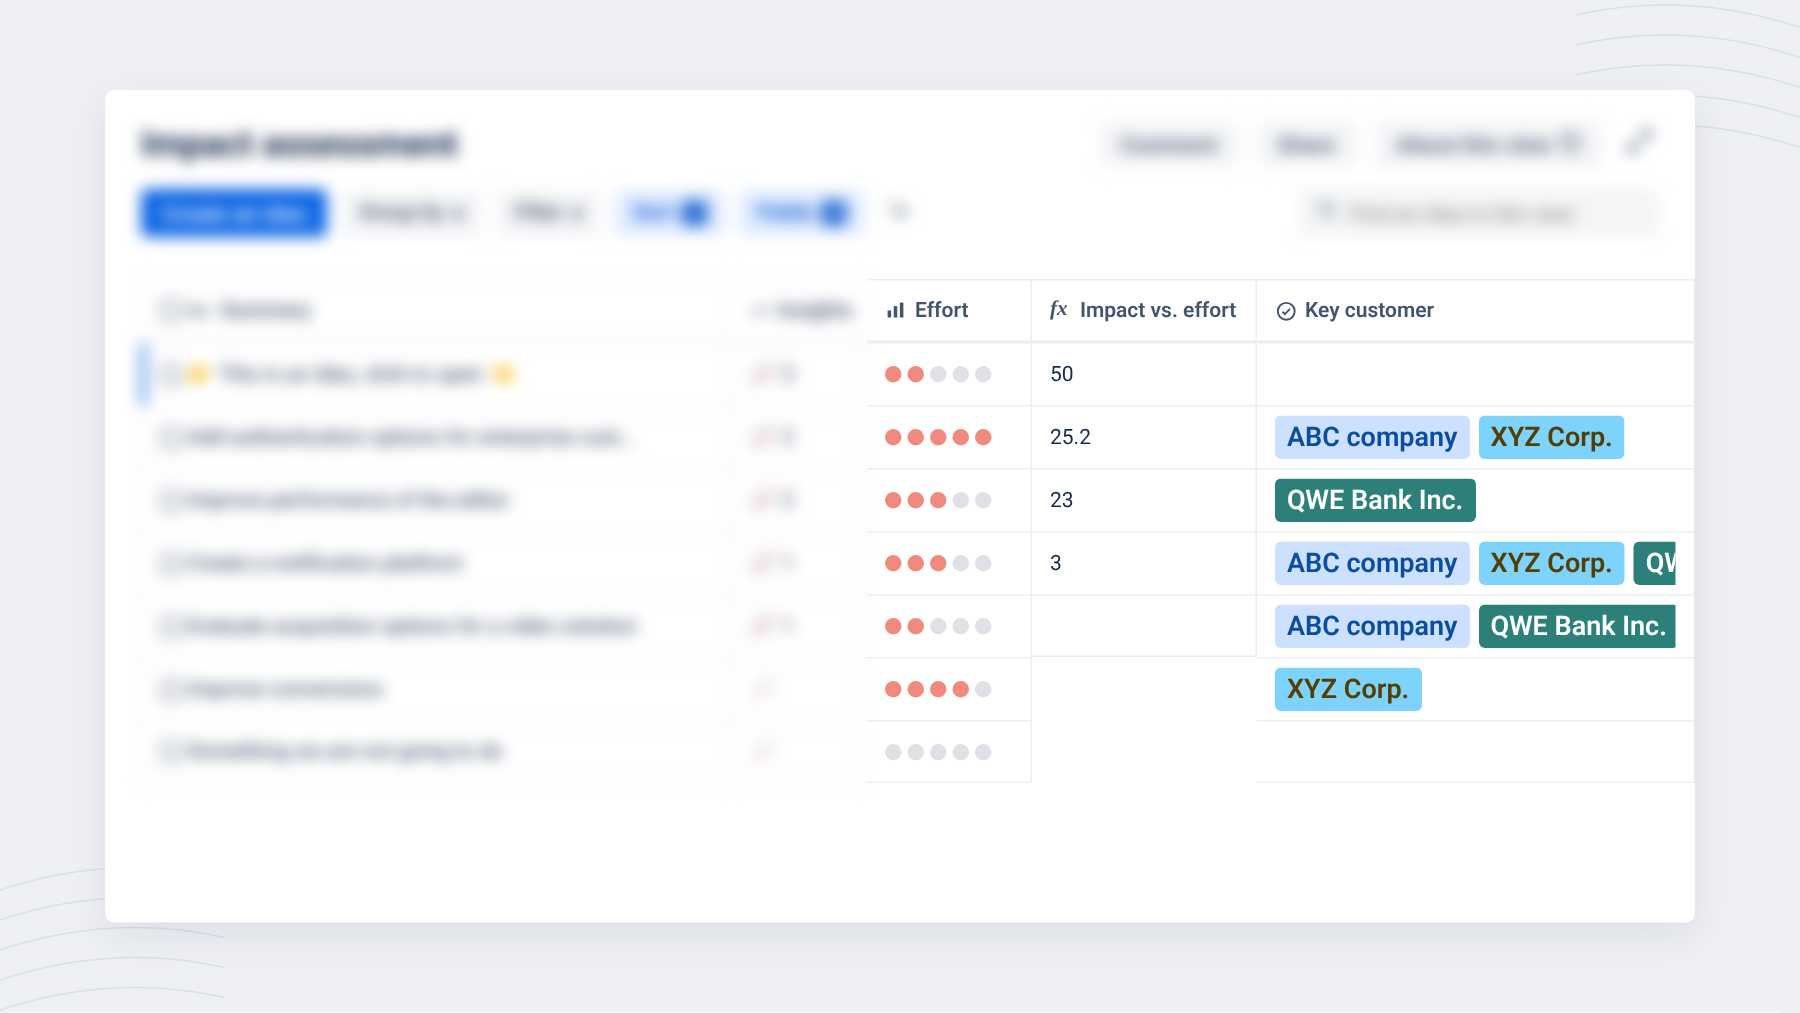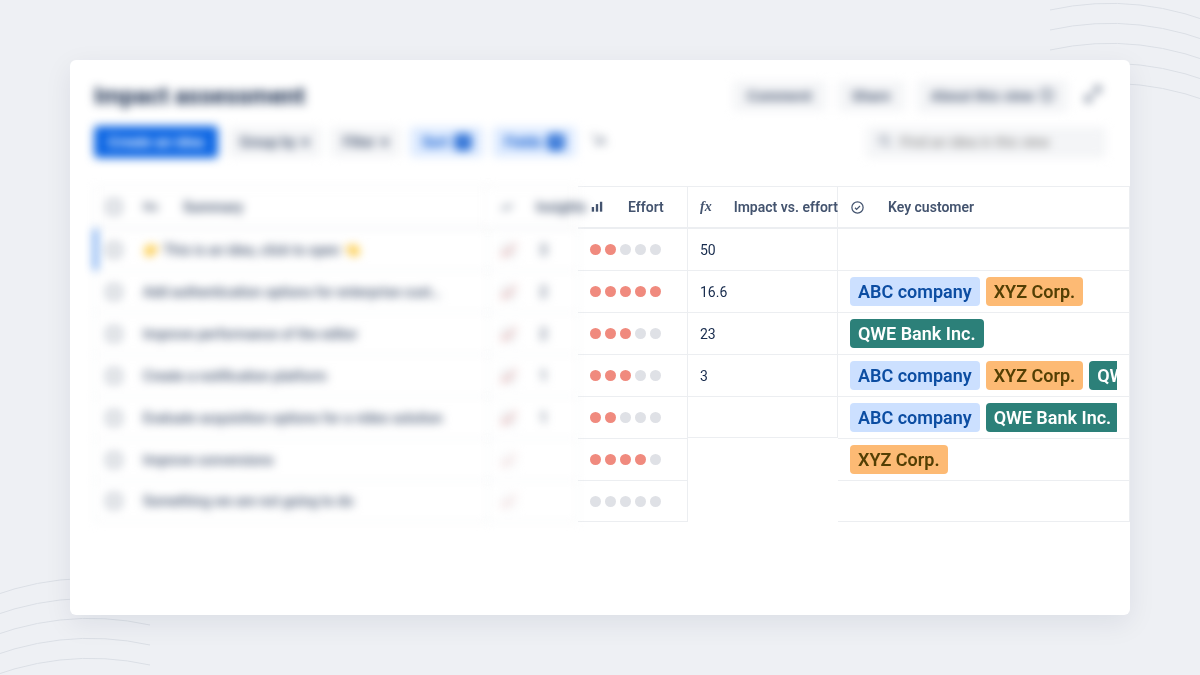--- a/index.html
+++ b/index.html
@@ -89,21 +89,21 @@
     display: flex;
   }
   .col-left   { width: 394px; }
   .col-ins    { width: 90px; }
   .col-effort { width: 110px; }
   .col-ivf    { width: 150px; }
   .col-key    { flex: 1; overflow: hidden; }
 
   .th, .td {
     height: 42px; padding: 12px 12px;
-    display: flex; align-items: center; gap: 22px;
+    display: flex; align-items: center; gap: 4px;
     border-top: 1px solid #eceef1;
     border-right: 1px solid #eceef1;
     font-size: 14px; color: #172B4D;
     white-space: nowrap;
   }
   .th {
     font-weight: 600; color: #44546F; background: #fff;
     border-bottom: 1px solid #eceef1;
   }
   .last-row .td { border-bottom: 1px solid #eceef1; }
@@ -132,21 +132,21 @@
   .dot.fill { background: #F08A7E; }
 
   .th-icon { display: inline-flex; align-items: center; width: 16px; height: 16px; color: #44546F; }
 
   .tags { display: flex; gap: 6px; align-items: center; overflow: hidden; }
   .tag {
     border-radius: 4px; padding: 4px 8px; font-size: 18px; font-weight: 600;
     white-space: nowrap;
   }
   .tag.blue   { background: #CCE0FF; color: #0C4DA2; }
-  .tag.yellow { background: #fdba74; color: #533F04; }
+  .tag.yellow { background: #7dd3fc; color: #533F04; }
   .tag.teal   { background: #2C8079; color: #fff; }
 
   
   .column { display: flex; flex-direction: column; }
 </style>
 </head>
 <body>
 
 <svg class="bg-waves tr" viewBox="0 0 180 240">
   <g fill="none" stroke="#cfd4dc" stroke-width="1">
@@ -395,21 +395,21 @@
 
     <div class="column col-ivf sharp">
       <div class="th">
         <span class="th-icon" style="font-style:italic;font-weight:700;font-family:serif">fx</span>
         <span>Impact vs. effort</span>
       </div>
       <div class="td">
           <span>50</span>
         </div>
       <div class="td">
-          <span>16.6</span>
+          <span>25.2</span>
         </div>
       <div class="td">
           <span>23</span>
         </div>
       <div class="td">
           <span>3</span>
         </div>
       <div class="last-row">
           <div class="td">
             <span></span>

